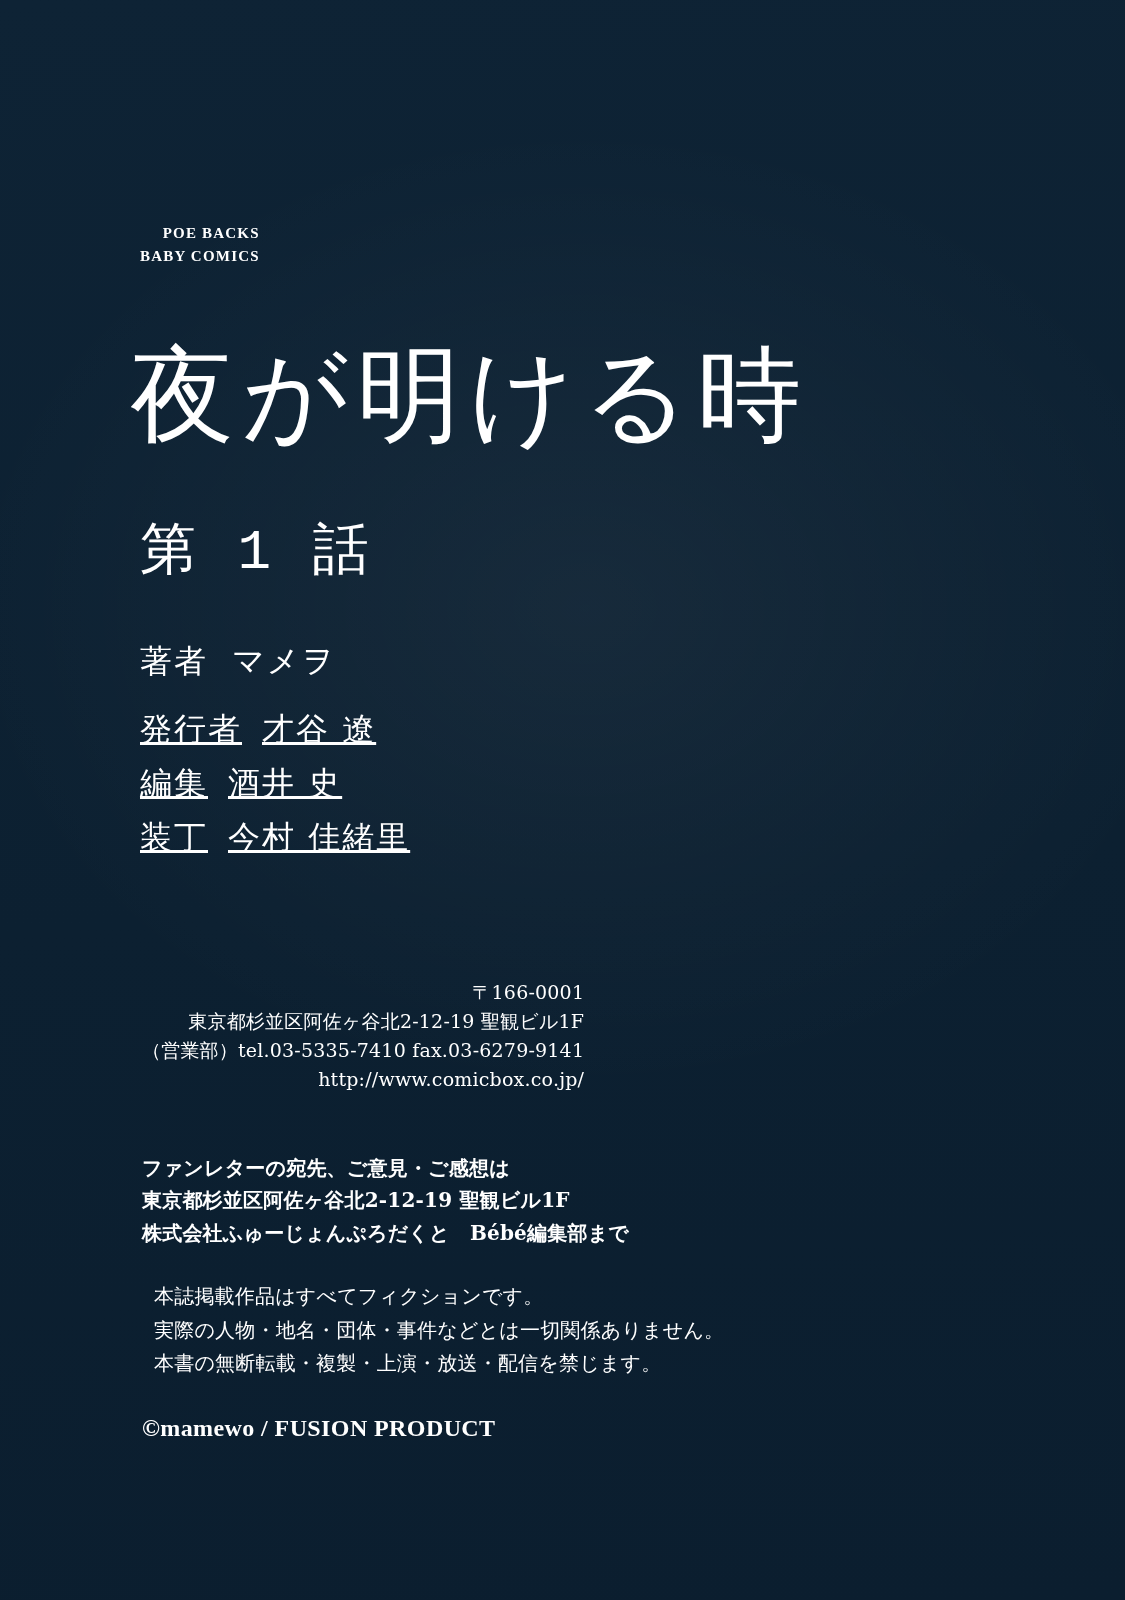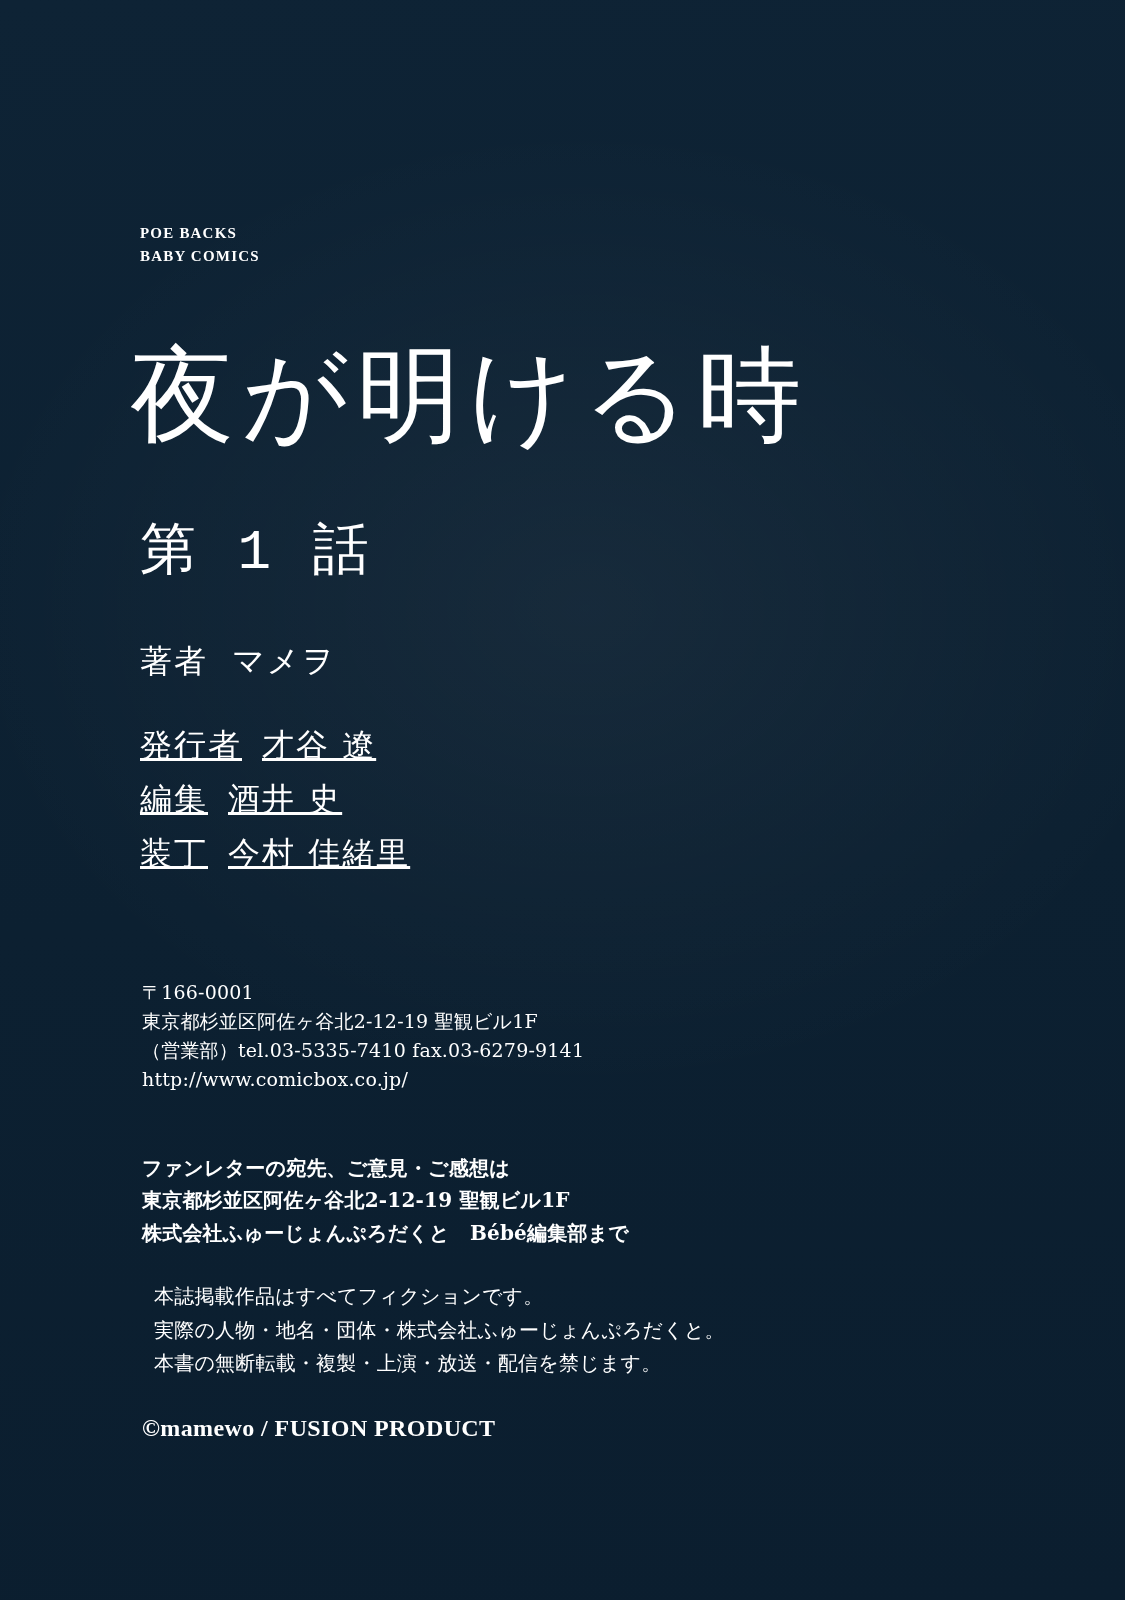--- a/index.html
+++ b/index.html
@@ -33,20 +33,21 @@
 
   .imprint {
     position: absolute;
     left: 0;
     top: 222px;
     font-family: "Liberation Serif", serif;
     font-weight: bold;
     font-size: 15px;
     letter-spacing: 1.2px;
     line-height: 1.55;
+    text-align: right;
   }
   .imprint div { white-space: nowrap; }
 
   .title {
     position: absolute;
     left: -10px;
     top: 330px;
     font-family: "DejaVu Serif", serif;
     font-size: 104px;
     font-weight: normal;
@@ -71,40 +72,40 @@
     top: 645px;
     font-family: "DejaVu Serif", serif;
     font-size: 32px;
     line-height: 1.0;
   }
   .credits .row {
     white-space: nowrap;
     letter-spacing: 2px;
   }
   .credits .row.author {
-    margin-bottom: 52px;
+    margin-bottom: 36px;
   }
   .credits .row + .row {
     margin-top: 22px;
     text-decoration: underline;
   }
   .credits .rolelabel { }
   .credits .gap-s { display: inline-block; width: 24px; }
   .credits .gap-m { display: inline-block; width: 20px; }
 
   .address {
     position: absolute;
     left: 2px;
     top: 978px;
     font-family: "DejaVu Serif", serif;
     font-size: 19px;
     line-height: 1.52;
     letter-spacing: 0.2px;
   }
-  .address div { white-space: nowrap; }
+  .address div { white-space: nowrap; text-align: right; }
 
   .fanmail {
     position: absolute;
     left: 2px;
     top: 1152px;
     font-family: "DejaVu Serif", serif;
     font-size: 20px;
     font-weight: bold;
     line-height: 1.62;
     letter-spacing: 0.2px;
@@ -171,20 +172,20 @@
     </div>
 
     <div class="fanmail">
       <div>ファンレターの宛先、ご意見・ご感想は</div>
       <div>東京都杉並区阿佐ヶ谷北2-12-19 聖観ビル1F</div>
       <div>株式会社ふゅーじょんぷろだくと　Bébé編集部まで</div>
     </div>
 
     <div class="disclaimer">
       <div>本誌掲載作品はすべてフィクションです。</div>
-      <div>実際の人物・地名・団体・株式会社ふゅーじょんぷろだくと。</div>
+      <div>実際の人物・地名・団体・事件などとは一切関係ありません。</div>
       <div>本書の無断転載・複製・上演・放送・配信を禁じます。</div>
     </div>
 
     <div class="copyright">©mamewo / FUSION PRODUCT</div>
 
   </div>
 </div>
 
 </body></html>

